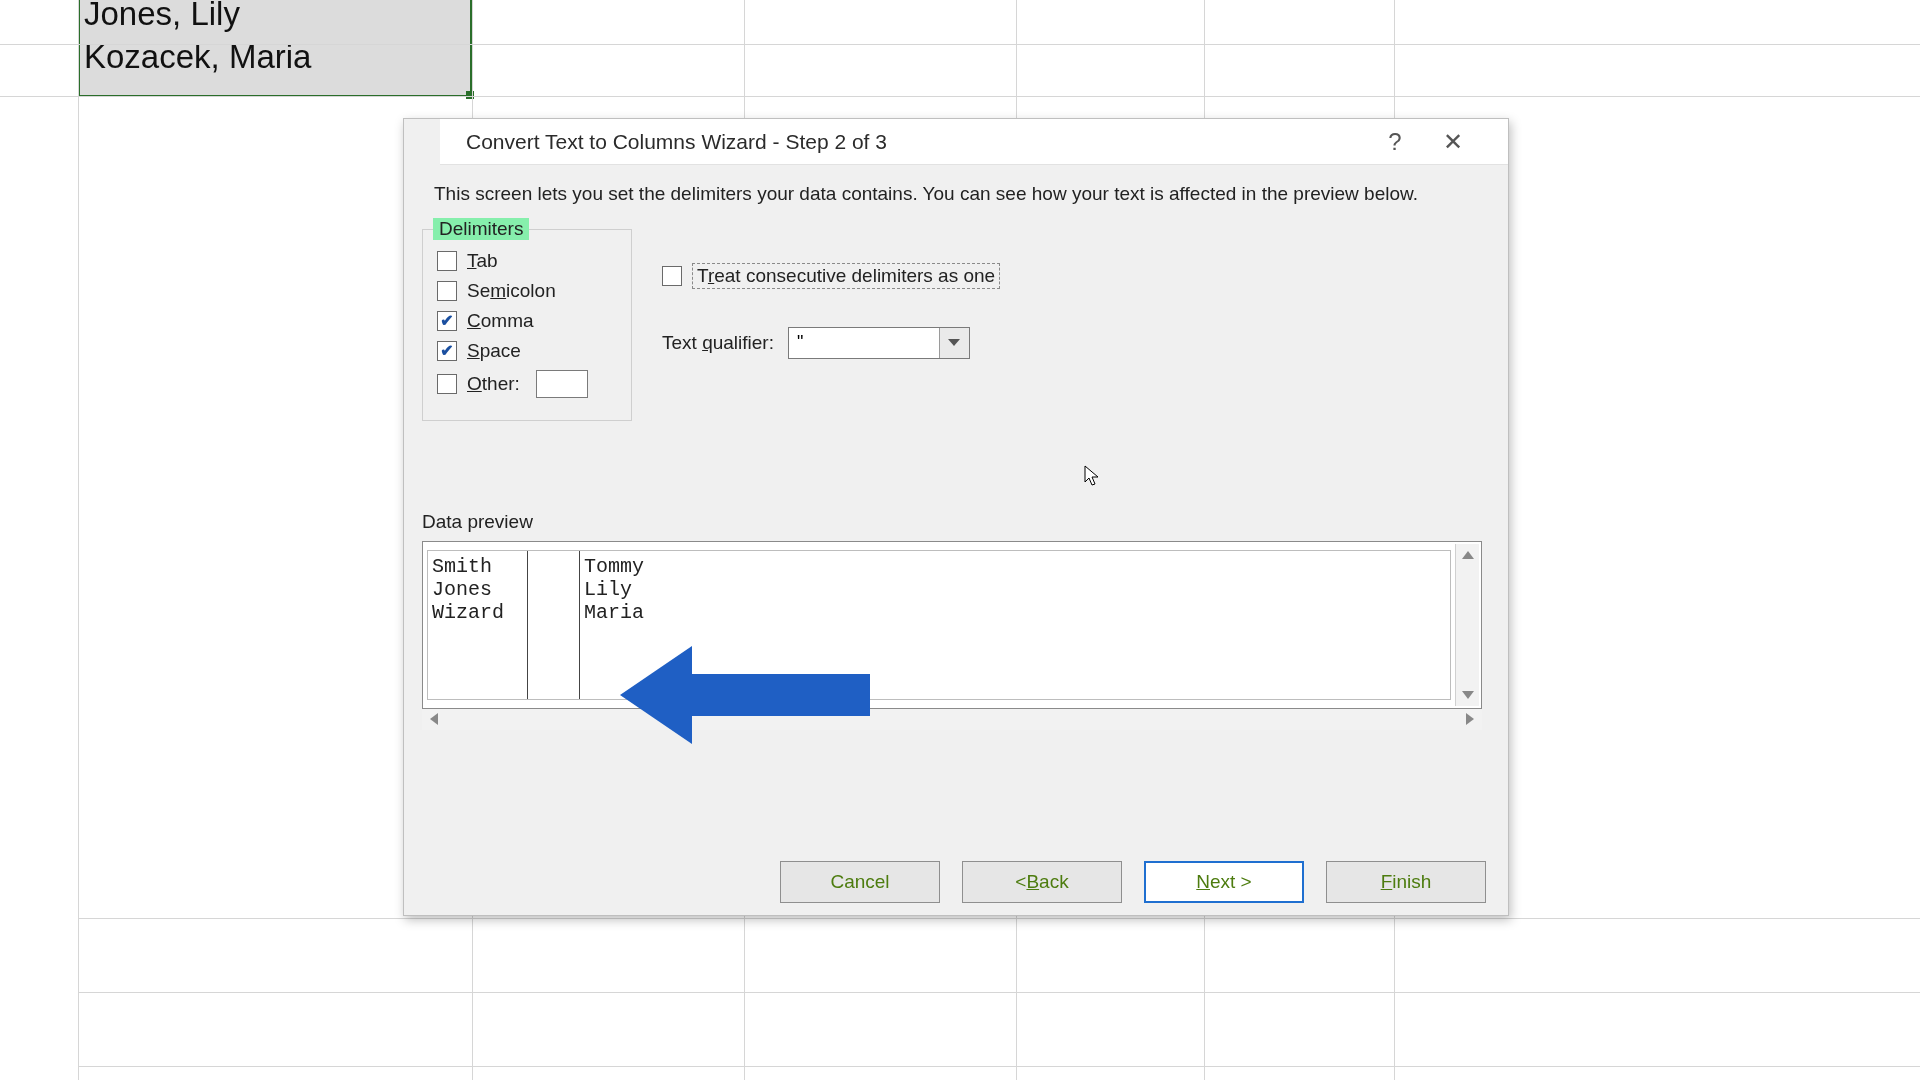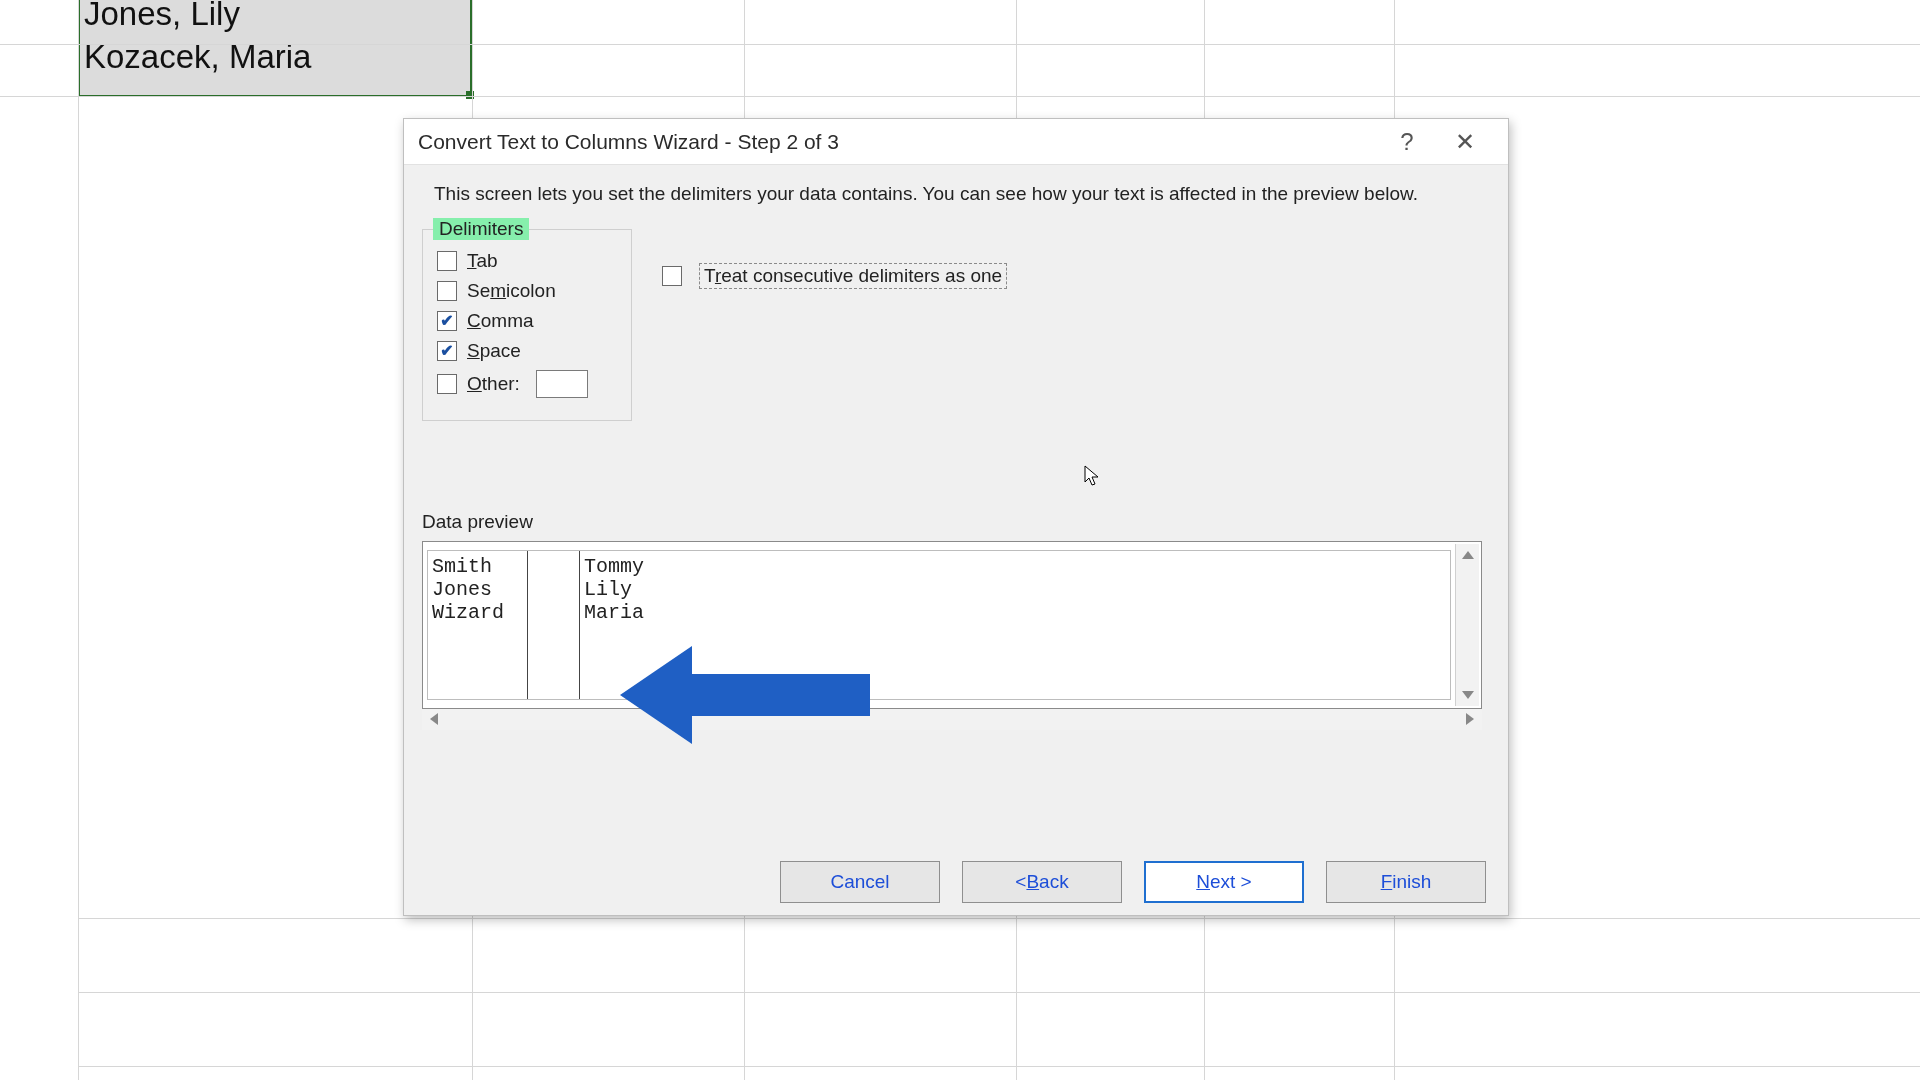--- a/index.html
+++ b/index.html
@@ -30,22 +30,23 @@
   
   .dialog {
     position: absolute;
     left: 403px; top: 118px; width: 1106px; height: 798px;
     background: #f0f0f0;
     border: 1px solid #bfbfbf;
     box-shadow: 2px 4px 10px rgba(0,0,0,0.25);
   }
   .titlebar {
     height: 46px; background: #ffffff; display: flex; align-items: center;
-    padding: 0 14px; font-size: 21px; color: #2b2b2b;
+    padding: 0 26px; font-size: 21px; color: #2b2b2b;
     border-bottom: 1px solid #e2e2e2;
+    margin-left: 36px;
   }
   .titlebar .title { flex: 1; }
   .title-btn {
     width: 58px; height: 46px; display:flex; align-items:center; justify-content:center;
     font-size: 24px; color:#555; cursor:pointer;
   }
 
   .body { padding: 16px 18px 14px 18px; font-size: 19px; color: #222; }
   .instr { margin-bottom: 22px; line-height:1.35;margin-left:12px; }
 
@@ -60,21 +61,21 @@
   .delim-group { width: 210px; display:inline-block; vertical-align:top; }
   .delim-row { display:flex; align-items:center; gap:10px; margin: 8px 0; font-size:19px; }
   .cbx {
     width:20px; height:20px; border:1px solid #6a6a6a; background:#fff; display:inline-flex;
     align-items:center; justify-content:center; font-size:16px; color:#1f5fbf; cursor:pointer;
   }
   .cbx.checked::after { content:"✔"; color:#1a4fa0; font-weight:bold; }
   .mid-u { text-decoration: underline; }
 
   .right-opts { display:inline-block; vertical-align:top; margin-left: 30px; margin-top: 34px; }
-  .treat-row { display:flex; align-items:center; gap:17px; font-size:19px; }
+  .treat-row { display:flex; align-items:center; gap:10px; font-size:19px; }
   .treat-label { border:1px dashed #8a8a8a; padding:1px 4px; }
   .qual-row { display:flex; align-items:center; gap:14px; margin-top: 38px; font-size:19px; }
   .combo {
     display:flex; align-items:center; border:1px solid #7a7a7a; background:#fff; height:32px;
   }
   .combo-input { width:150px; padding:2px 8px; font-size:18px; border:none; outline:none; }
   .combo-btn {
     width:30px; height:30px; border-left:1px solid #9a9a9a; background:#eaeaea;
     display:flex; align-items:center; justify-content:center; cursor:pointer;
   }
@@ -122,21 +123,21 @@
   }
 
   
   .btn-row {
     position:absolute; left:0; right:0; bottom:12px; display:flex; gap:22px;
     justify-content:flex-end; padding-right:22px;
   }
   .btn {
     min-width:160px; height:42px; border:1px solid #8f8f8f; background:#e6e6e6;
     font-size:19px; display:flex; align-items:center; justify-content:center;
-    cursor:pointer; color:#1d4ed8;
+    cursor:pointer; color:#4d7c0f;
   }
   .btn.primary { border:2px solid #1f6fd0; background:#fff; }
 
   
   .cursor-img { position:absolute; left:680px; top:346px; font-size:18px; color:#000; pointer-events:none;}
   .cursor-svg { width:16px; height:22px; }
 </style>
 </head>
 <body>
 
@@ -199,20 +200,29 @@
           <span class="cbx"></span>
           <span><span class="mid-u">O</span>ther:</span>
           <input class="other-input" value="" style="">
         </div>
       </div>
 
       <div class="right-opts">
         <div class="treat-row">
           <span class="cbx"></span>
           <span class="treat-label">T<span class="mid-u">r</span>eat consecutive delimiters as one</span>
+        </div>
+        <div class="qual-row">
+          <span>Text <span class="mid-u">q</span>ualifier:</span>
+          <div class="combo">
+            <input class="combo-input" value="&quot;" style="">
+            <div class="combo-btn">
+              <div class="chev"></div>
+            </div>
+          </div>
         </div>
       </div>
     </div>
 
     <div class="preview-label">Data preview</div>
 
     <div class="preview-box">
       <div class="preview-inner">
         <div class="pv-col" style="width:100px"><span>Smith</span>
 <span>Jones</span>

